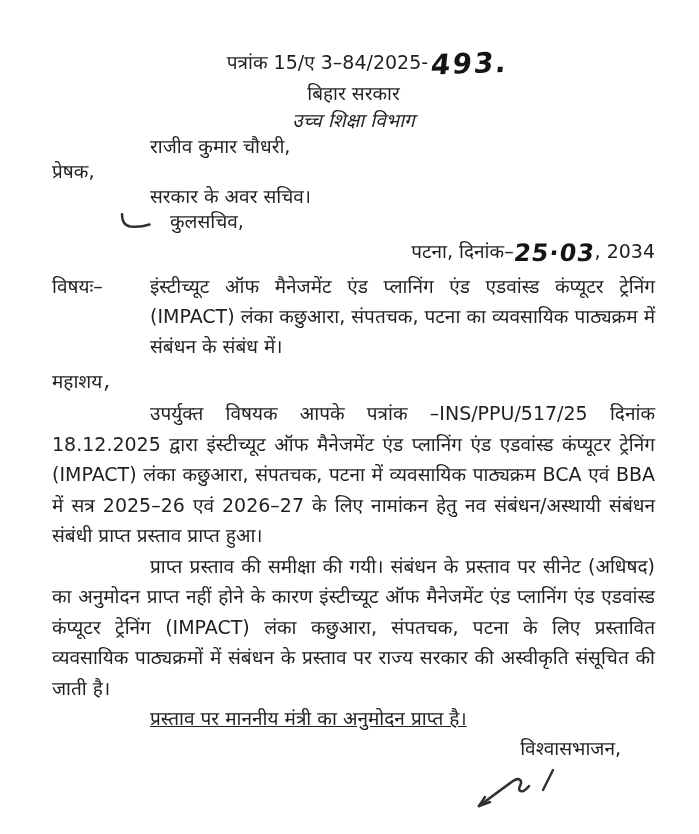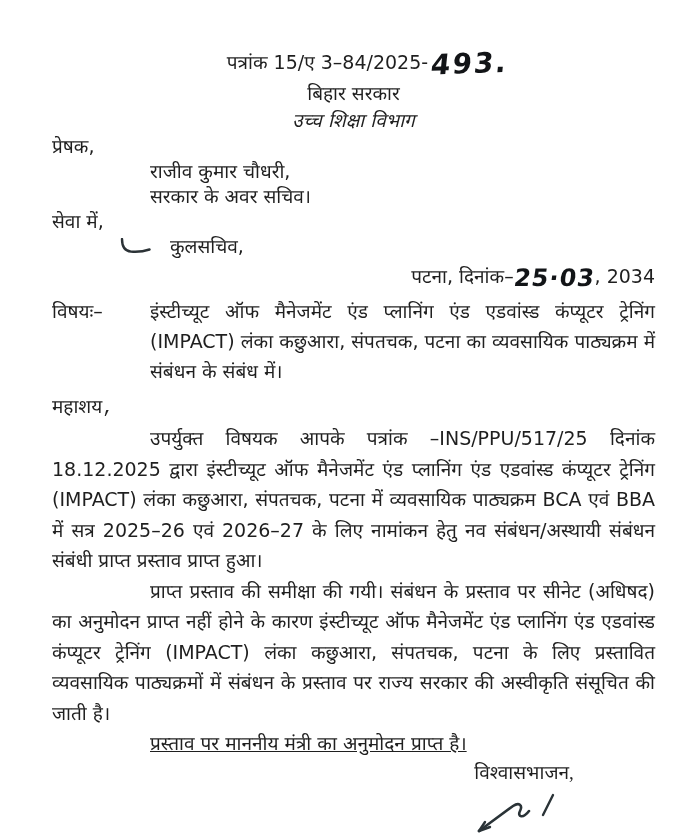--- a/index.html
+++ b/index.html
@@ -29,45 +29,44 @@
   
   .subject-row{display:flex;line-height:30px;margin-top:4px;}
   .subject-label{flex:0 0 98px;}
   .subject-text{flex:1 1 auto;text-align:justify;}
   
   .salutation{line-height:30px;margin-top:7px;font-family:Liberation Mono, monospace;}
   .para{text-align:justify;text-indent:98px;line-height:30.5px;margin:0;}
   .para-plain{text-indent:98px;line-height:30px;margin:0;text-decoration:underline;}
   
   .signoff{width:210px;margin-left:auto;margin-right:18px;text-align:center;margin-top:1px;}
-  .valediction{padding-right:16px;line-height:28px;font-family:Liberation Serif, serif;}
+  .valediction{text-align:right;padding-right:16px;line-height:28px;}
   .signature-wrap{height:54px;position:relative;}
   .signature-svg{position:absolute;left:30px;top:2px;}
 </style>
 </head>
 <body>
 
 <div class="page">
 
   <div class="header">
     <div class="ref-line">
       <span>पत्रांक 15/ए 3–84/2025-</span><span class="hand ref-hand">493.</span>
     </div>
     <div class="gov-line">बिहार सरकार</div>
     <div class="dept-line">उच्च शिक्षा विभाग</div>
   </div>
 
   <div>
+    <div class="block-line indent">राजीव कुमार चौधरी,</div>
     <div class="block-line">प्रेषक,</div>
-    <div class="block-line indent">राजीव कुमार चौधरी,</div>
     <div class="block-line indent">सरकार के अवर सचिव।</div>
   </div>
 
   <div>
-    <div class="block-line">सेवा में,</div>
     <div class="block-line">
       <span class="tick-wrap">
         <svg width="34" height="17" viewBox="0 0 34 17">
           <path d="M4,1 C4,8 6,13 13,13.6 C20,14.2 27,13 31.5,11.5" fill="none" stroke="#2b3236" stroke-width="2.4" stroke-linecap="round"></path>
         </svg>
       </span><span class="indent-after-tick">कुलसचिव,</span>
     </div>
   </div>
 
   <div class="date-line">

